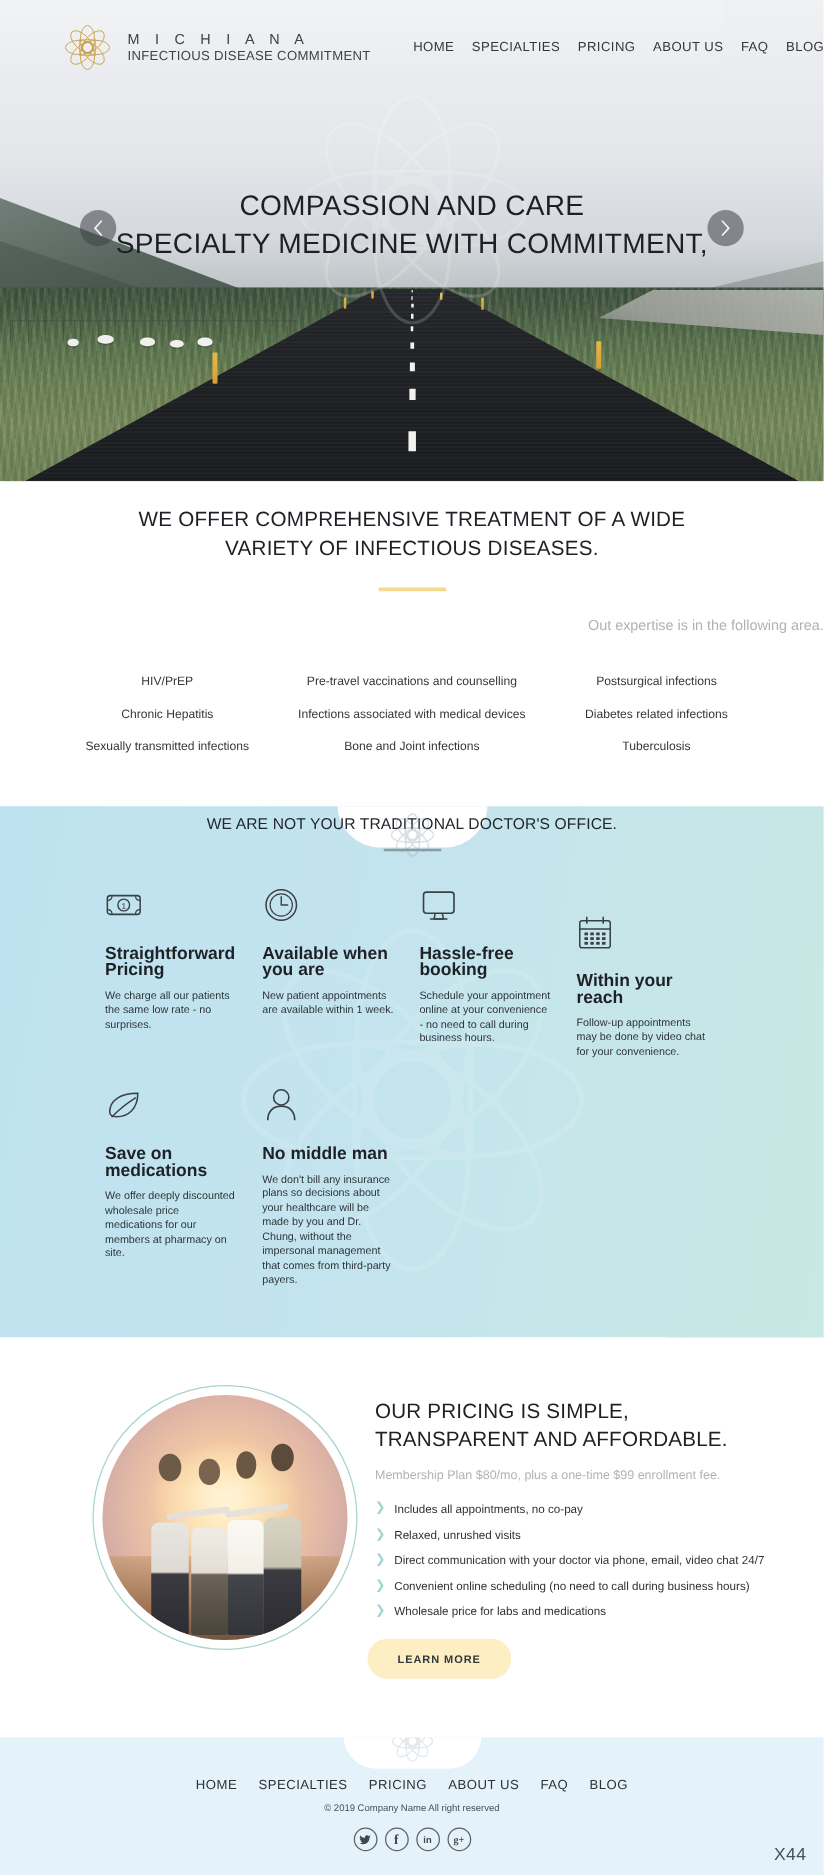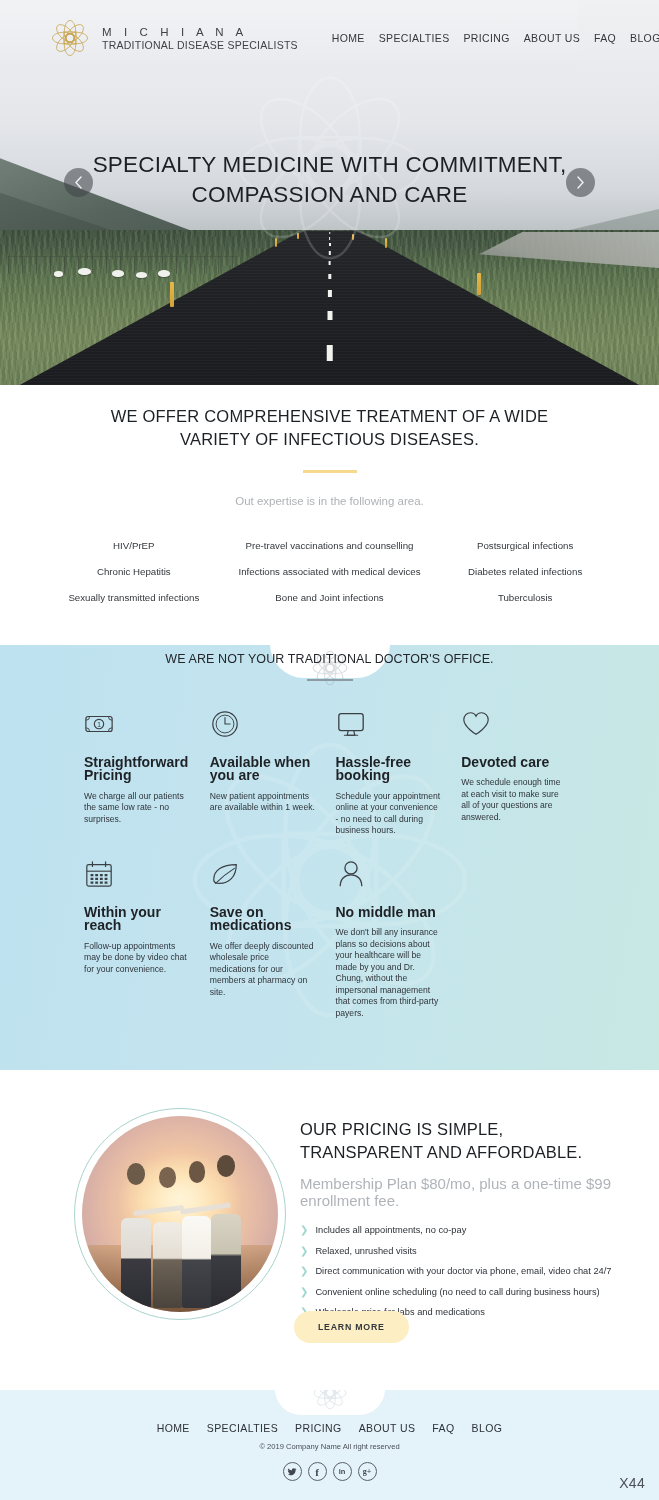--- a/index.html
+++ b/index.html
@@ -141,21 +141,21 @@
     background: #ffffff;
   }
   .sec-title {
     text-align: center; font-size: 16.5px; font-weight: 400; color: #1d2024;
     letter-spacing: 0.2px; line-height: 23px; padding-top: 20px;
   }
   .gold-rule {
     width: 54px; height: 2.5px; background: #f6d98e; margin: 19px auto 0;
   }
   .sec-sub {
-    text-align: center; font-size: 11.5px; color: #aeb2b6; margin-top: 22px;
+    text-align: right; font-size: 11.5px; color: #aeb2b6; margin-top: 22px;
     font-weight: 400;
   }
   .cond-grid {
     display: grid; grid-template-columns: repeat(3, 1fr);
     margin-top: 32px; padding: 0 36px; row-gap: 13px;
   }
   .cond-cell {
     text-align: center; font-size: 9.7px; color: #34383d; line-height: 13px;
   }
 
@@ -239,21 +239,21 @@
   .pp-arm {
     position: absolute; height: 5px; border-radius: 3px;
     background: rgba(228,224,218,0.9);
   }
   .price-text { position: absolute; left: 300px; top: 48px; width: 320px; }
   .price-h {
     font-size: 16.5px; font-weight: 400; color: #1d2024; line-height: 23px;
     letter-spacing: 0.15px;
   }
   .price-sub {
-    font-size: 15px; color: #b0b4b8; margin-top: 11px; font-weight: 400;
+    font-size: 10px; color: #b0b4b8; margin-top: 11px; font-weight: 400;
   }
   .price-list { margin-top: 15px; }
   .price-li {
     display: flex; align-items: flex-start; gap: 7px; margin-bottom: 8px;
   }
   .chev { color: #9ed6d0; font-size: 10px; line-height: 12px; flex: 0 0 auto; }
   .price-li-t {
     font-size: 9.3px; color: #2d3237; line-height: 12.5px;
   }
   .learn-btn {
@@ -369,22 +369,22 @@
           <g transform="rotate(315)">
               <ellipse rx="27" ry="52" cy="-30"></ellipse>
             </g>
           <rect x="-28" y="-28" width="56" height="56"></rect>
           <circle r="23"></circle>
         </g>
       </g>
     </svg>
 
     <div class="hero-title">
+      <div>COMPASSION AND CARE</div>
       <div>SPECIALTY MEDICINE WITH COMMITMENT,</div>
-      <div>COMPASSION AND CARE</div>
     </div>
 
     <div class="hero-arrow prev">
       <svg width="9" height="13" viewBox="0 0 9 13">
         <path d="M7 1 L2 6.5 L7 12" fill="none" stroke="#f2f2f2" stroke-width="1.4" stroke-linecap="round"></path>
       </svg>
     </div>
     <div class="hero-arrow next">
       <svg width="9" height="13" viewBox="0 0 9 13">
         <path d="M2 1 L7 6.5 L2 12" fill="none" stroke="#f2f2f2" stroke-width="1.4" stroke-linecap="round"></path>
@@ -420,21 +420,21 @@
               <g transform="rotate(315)">
                   <ellipse rx="13" ry="25" cy="-15"></ellipse>
                 </g>
               <rect x="-14" y="-14" width="28" height="28"></rect>
               <circle r="11"></circle>
             </g>
           </g>
         </svg>
         <div class="logo-text">
           <div class="logo-line1">M I C H I A N A</div>
-          <div class="logo-line2">TRADITIONAL DISEASE SPECIALISTS</div>
+          <div class="logo-line2">INFECTIOUS DISEASE COMMITMENT</div>
         </div>
       </div>
 
       <div class="nav">
         <span class="nav-link">HOME</span>
         <span class="nav-link">SPECIALTIES</span>
         <span class="nav-link">PRICING</span>
         <span class="nav-link">ABOUT US</span>
         <span class="nav-link">FAQ</span>
         <span class="nav-link">BLOG</span>
@@ -556,27 +556,20 @@
       <div class="feat-cell">
         <svg class="feat-icon" viewBox="0 0 32 32">
           <rect x="3" y="5" width="26" height="18" rx="2.5" fill="none" stroke="#3b4045" stroke-width="1.4"></rect>
           <path d="M13 23 L12 28 L20 28 L19 23" fill="none" stroke="#3b4045" stroke-width="1.3" stroke-linejoin="round"></path>
           <path d="M9 28 L23 28" fill="none" stroke="#3b4045" stroke-width="1.3" stroke-linecap="round"></path>
         </svg>
         <div class="feat-h">Hassle-free booking</div>
         <div class="feat-p">Schedule your appointment online at your convenience - no need to call during business hours.</div>
       </div>
 
-      <div class="feat-cell">
-        <svg class="feat-icon" viewBox="0 0 32 32">
-          <path d="M16 27 C16 27 3 19 3 11.5 C3 7 6.4 4 10.2 4 C12.8 4 15 5.6 16 7.6 C17 5.6 19.2 4 21.8 4 C25.6 4 29 7 29 11.5 C29 19 16 27 16 27 Z" fill="none" stroke="#3b4045" stroke-width="1.3"></path>
-        </svg>
-        <div class="feat-h">Devoted care</div>
-        <div class="feat-p">We schedule enough time at each visit to make sure all of your questions are answered.</div>
-      </div>
 
       <div class="feat-cell r2">
         <svg class="feat-icon" viewBox="0 0 32 32">
           <rect x="3" y="6" width="26" height="23" rx="2" fill="none" stroke="#3b4045" stroke-width="1.3"></rect>
           <path d="M3 13 L29 13" stroke="#3b4045" stroke-width="1.2"></path>
           <path d="M9 3 L9 8 M23 3 L23 8" stroke="#3b4045" stroke-width="1.3" stroke-linecap="round"></path>
           <g fill="#3b4045">
             <rect x="7" y="16" width="3" height="2.4"></rect>
               <rect x="12" y="16" width="3" height="2.4"></rect>
             <rect x="17" y="16" width="3" height="2.4"></rect>

